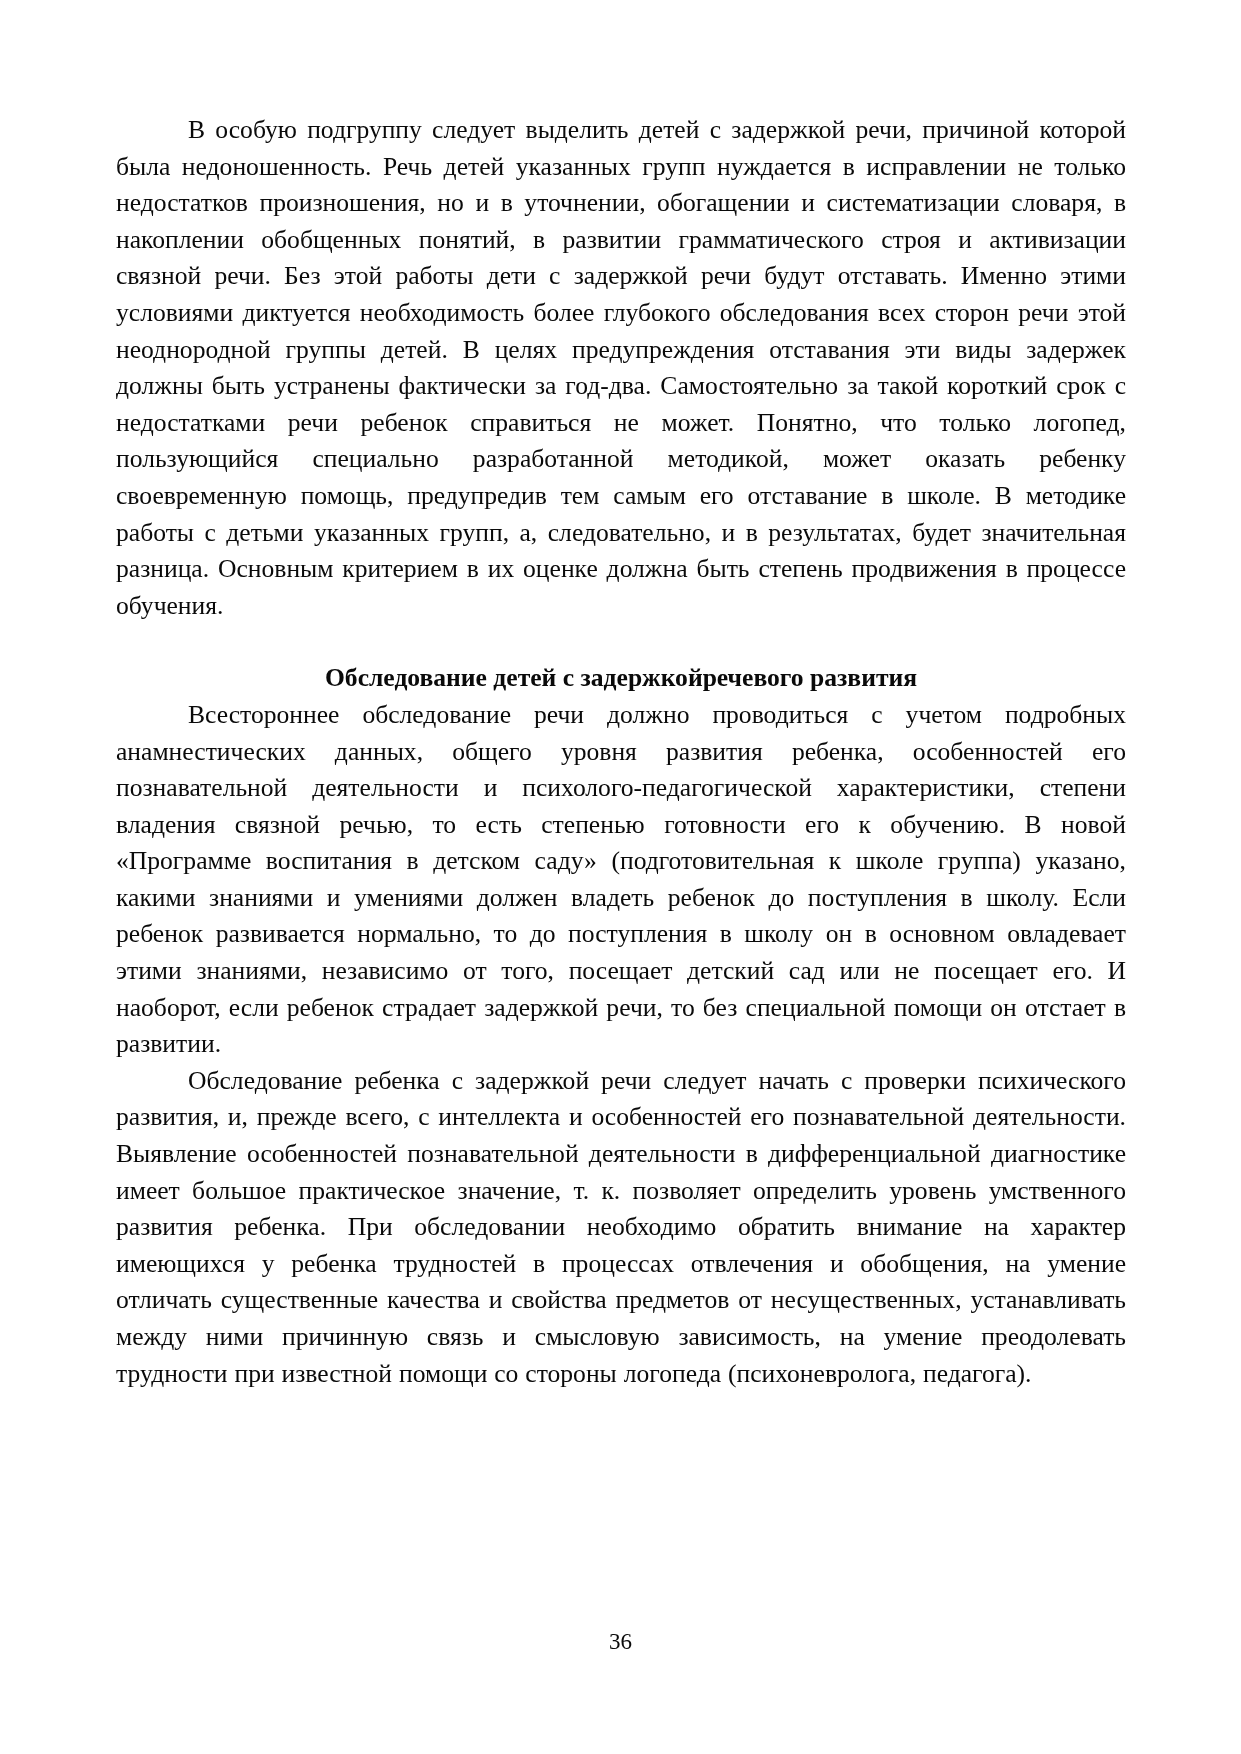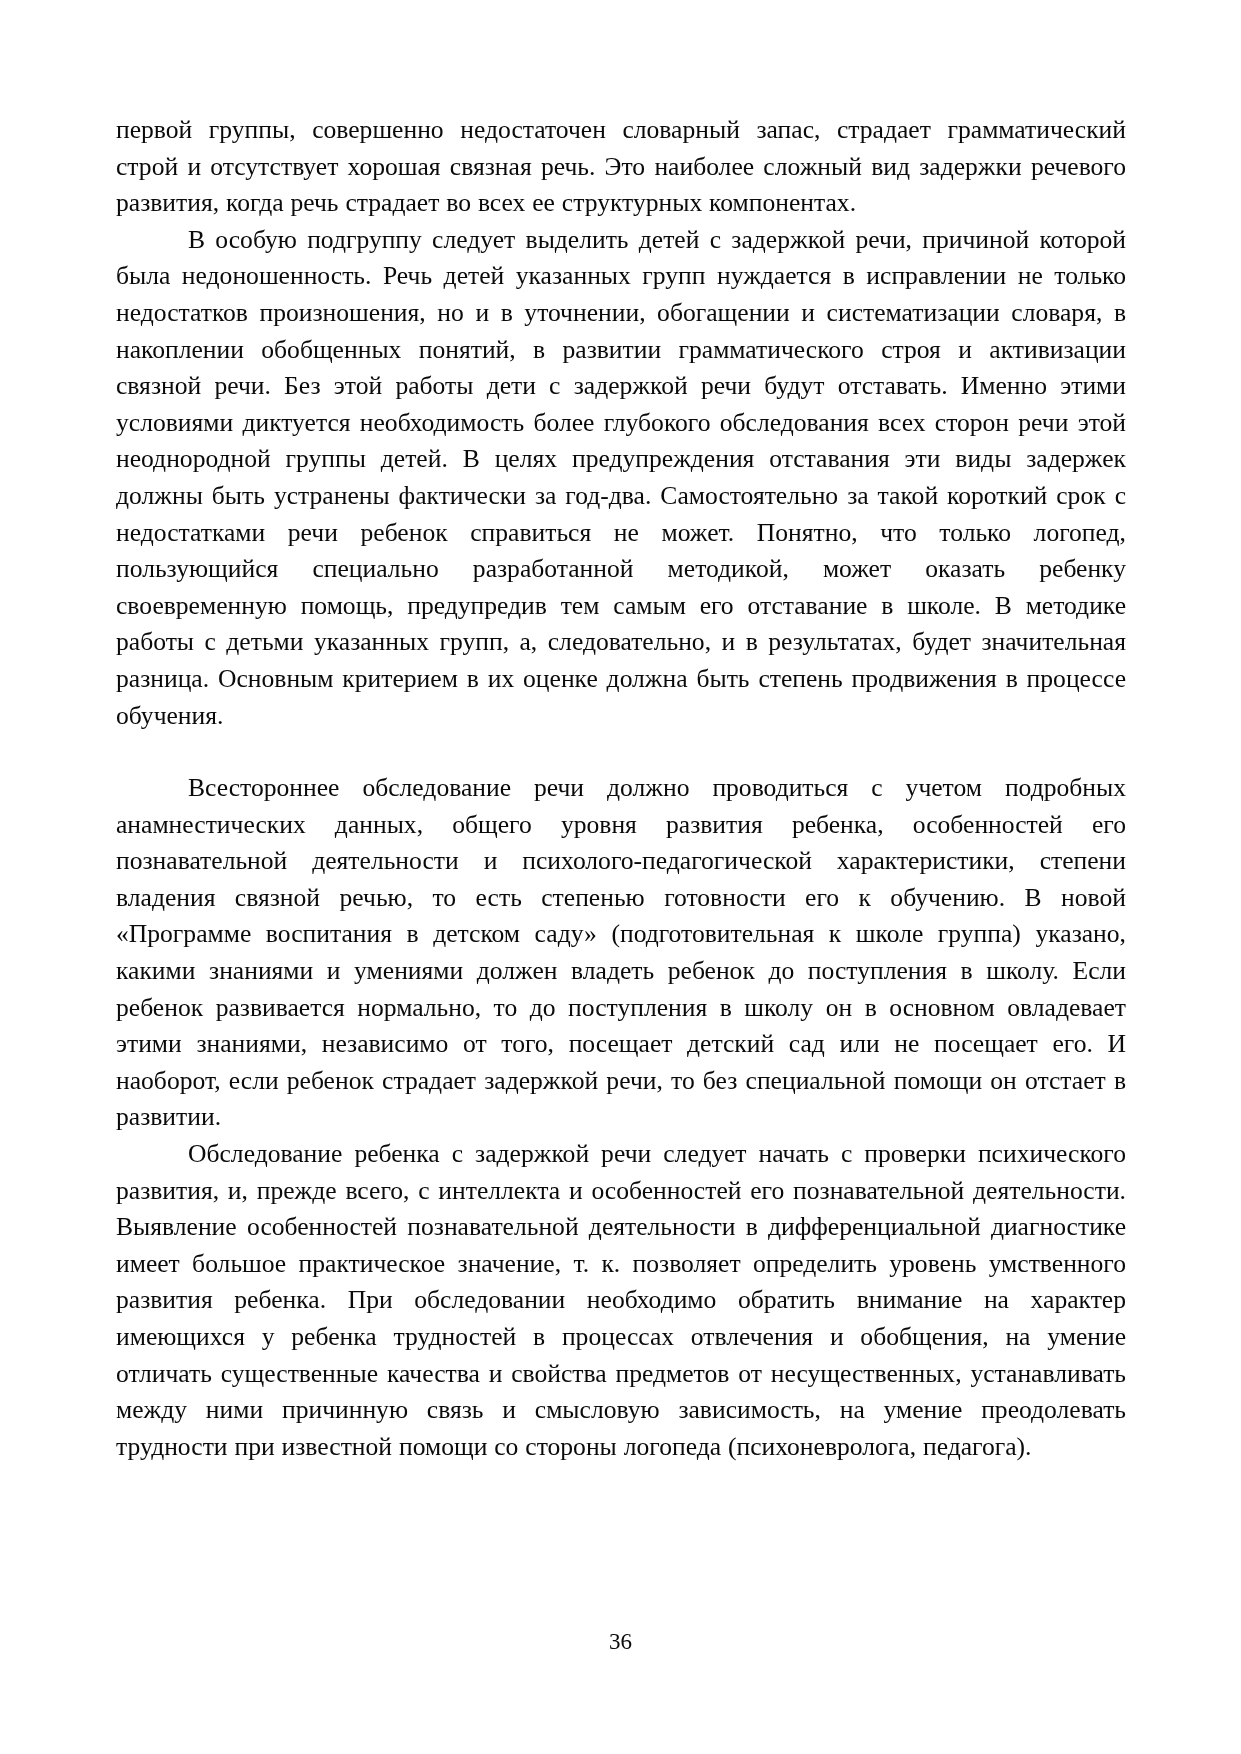--- a/index.html
+++ b/index.html
@@ -66,26 +66,26 @@
     font-family: "Liberation Serif", "DejaVu Serif", serif;
   }
 </style>
 </head>
 <body>
 
 <div class="page">
 
   <div class="text-column">
 
-    <p class="para first">первой группы, совершенно недостаточен словарный запас, страдает грамматический строй и отсутствует хорошая связная речь. Это наиболее сложный вид задержки речевого развития, когда речь страдает во всех ее структурных компонентах.</p>
 
     <p class="para">В особую подгруппу следует выделить детей с задержкой речи, причиной которой была недоношенность. Речь детей указанных групп нуждается в исправлении не только недостатков произношения, но и в уточнении, обогащении и систематизации словаря, в накоплении обобщенных понятий, в развитии грамматического строя и активизации связной речи. Без этой работы дети с задержкой речи будут отставать. Именно этими условиями диктуется необходимость более глубокого обследования всех сторон речи этой неоднородной группы детей. В целях предупреждения отставания эти виды задержек должны быть устранены фактически за год-два. Самостоятельно за такой короткий срок с недостатками речи ребенок справиться не может. Понятно, что только логопед, пользующийся специально разработанной методикой, может оказать ребенку своевременную помощь, предупредив тем самым его отставание в школе. В методике работы с детьми указанных групп, а, следовательно, и в результатах, будет значительная разница. Основным критерием в их оценке должна быть степень продвижения в процессе обучения.</p>
 
     <div class="gap-before-heading"></div>
 
+    <h2 class="section-heading">Обследование детей с задержкойречевого развития</h2>
 
     <p class="para">Всестороннее обследование речи должно проводиться с учетом подробных анамнестических данных, общего уровня развития ребенка, особенностей его познавательной деятельности и психолого-педагогической характеристики, степени владения связной речью, то есть степенью готовности его к обучению. В новой «Программе воспитания в детском саду» (подготовительная к школе группа) указано, какими знаниями и умениями должен владеть ребенок до поступления в школу. Если ребенок развивается нормально, то до поступления в школу он в основном овладевает этими знаниями, независимо от того, посещает детский сад или не посещает его. И наоборот, если ребенок страдает задержкой речи, то без специальной помощи он отстает в развитии.</p>
 
     <p class="para">Обследование ребенка с задержкой речи следует начать с проверки психического развития, и, прежде всего, с интеллекта и особенностей его познавательной деятельности. Выявление особенностей познавательной деятельности в дифференциальной диагностике имеет большое практическое значение, т. к. позволяет определить уровень умственного развития ребенка. При обследовании необходимо обратить внимание на характер имеющихся у ребенка трудностей в процессах отвлечения и обобщения, на умение отличать существенные качества и свойства предметов от несущественных, устанавливать между ними причинную связь и смысловую зависимость, на умение преодолевать трудности при известной помощи со стороны логопеда (психоневролога, педагога).</p>
 
   </div>
 
   <div class="page-number">36</div>
 
 </div>

